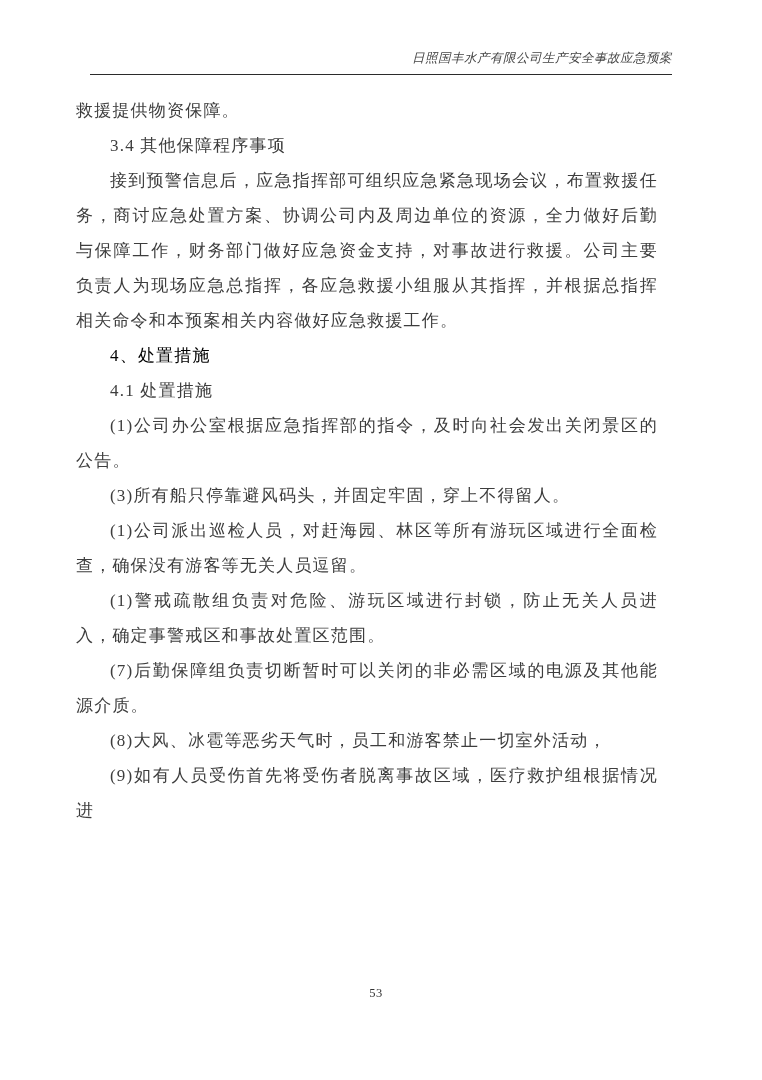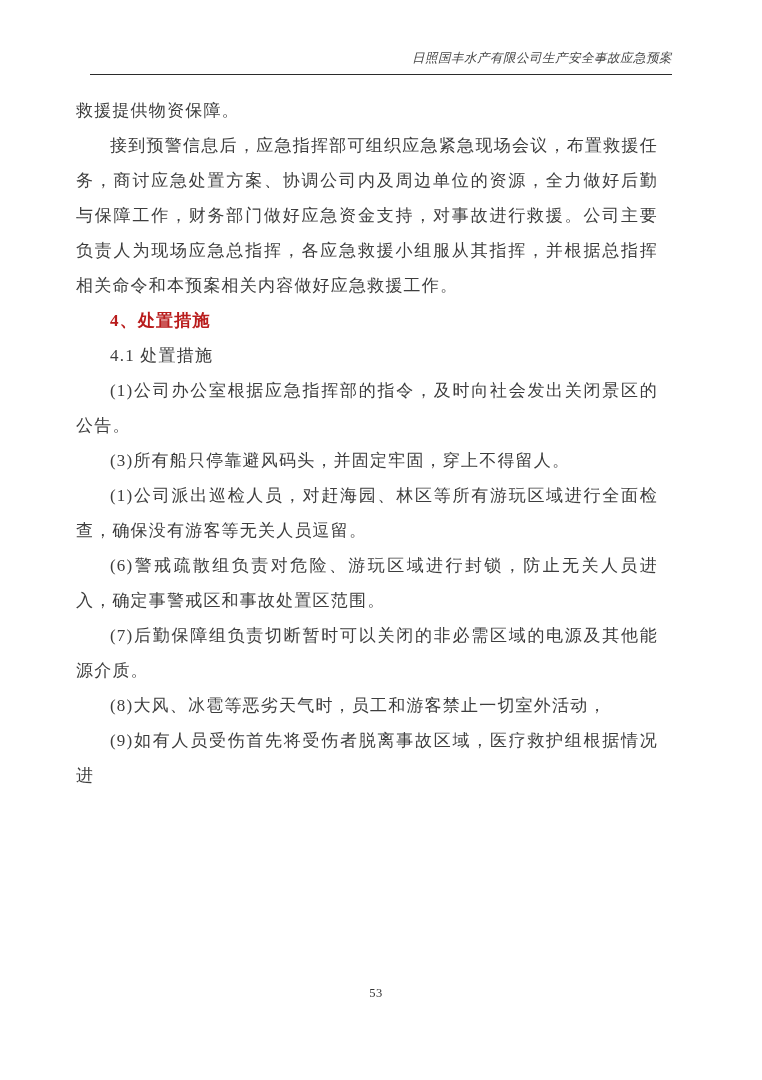--- a/index.html
+++ b/index.html
@@ -50,22 +50,22 @@
     letter-spacing: 1.2px;
     text-align: justify;
     text-justify: inter-ideograph;
     text-indent: 2em;
     color: #3d3d3d;
   }
   .para.no-indent {
     text-indent: 0;
   }
   .para.bold {
-    font-weight: bold;
-    color: #b91c1c;
+    font-weight: normal;
+    color: #000000;
   }
   .footer {
     position: absolute;
     left: 90px;
     top: 983px;
     width: 582px;
     text-align: center;
     padding-right: 0;
   }
   .page-number {
@@ -80,27 +80,28 @@
 
 <div class="page">
 
   <div class="header">
     <span class="header-title">日照国丰水产有限公司生产安全事故应急预案</span>
     <hr class="header-rule">
   </div>
 
   <div class="content">
     <p class="para no-indent">救援提供物资保障。</p>
+    <p class="para">3.4 其他保障程序事项</p>
     <p class="para">接到预警信息后，应急指挥部可组织应急紧急现场会议，布置救援任务，商讨应急处置方案、协调公司内及周边单位的资源，全力做好后勤与保障工作，财务部门做好应急资金支持，对事故进行救援。公司主要负责人为现场应急总指挥，各应急救援小组服从其指挥，并根据总指挥相关命令和本预案相关内容做好应急救援工作。</p>
     <p class="para bold">4、处置措施</p>
     <p class="para">4.1 处置措施</p>
     <p class="para">(1)公司办公室根据应急指挥部的指令，及时向社会发出关闭景区的公告。</p>
     <p class="para">(3)所有船只停靠避风码头，并固定牢固，穿上不得留人。</p>
     <p class="para">(1)公司派出巡检人员，对赶海园、林区等所有游玩区域进行全面检查，确保没有游客等无关人员逗留。</p>
-    <p class="para">(6)警戒疏散组负责对危险、游玩区域进行封锁，防止无关人员进入，确定事警戒区和事故处置区范围。</p>
+    <p class="para">(1)警戒疏散组负责对危险、游玩区域进行封锁，防止无关人员进入，确定事警戒区和事故处置区范围。</p>
     <p class="para">(7)后勤保障组负责切断暂时可以关闭的非必需区域的电源及其他能源介质。</p>
     <p class="para">(8)大风、冰雹等恶劣天气时，员工和游客禁止一切室外活动，</p>
     <p class="para">(9)如有人员受伤首先将受伤者脱离事故区域，医疗救护组根据情况进</p>
   </div>
 
   <div class="footer">
     <span class="page-number">53</span>
   </div>
 
 </div>

